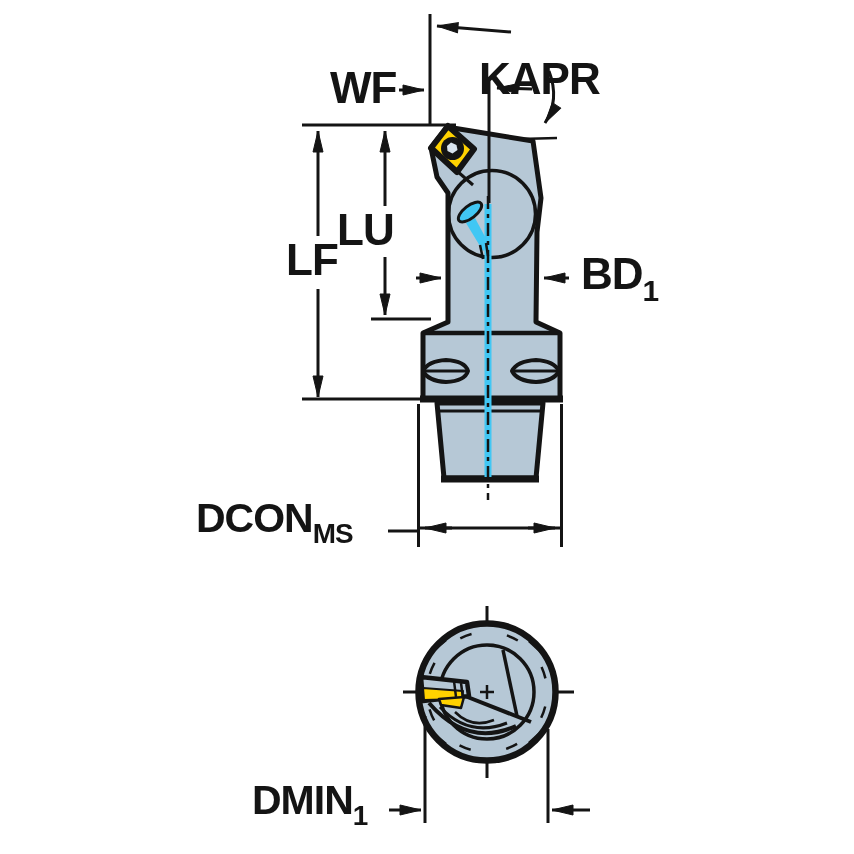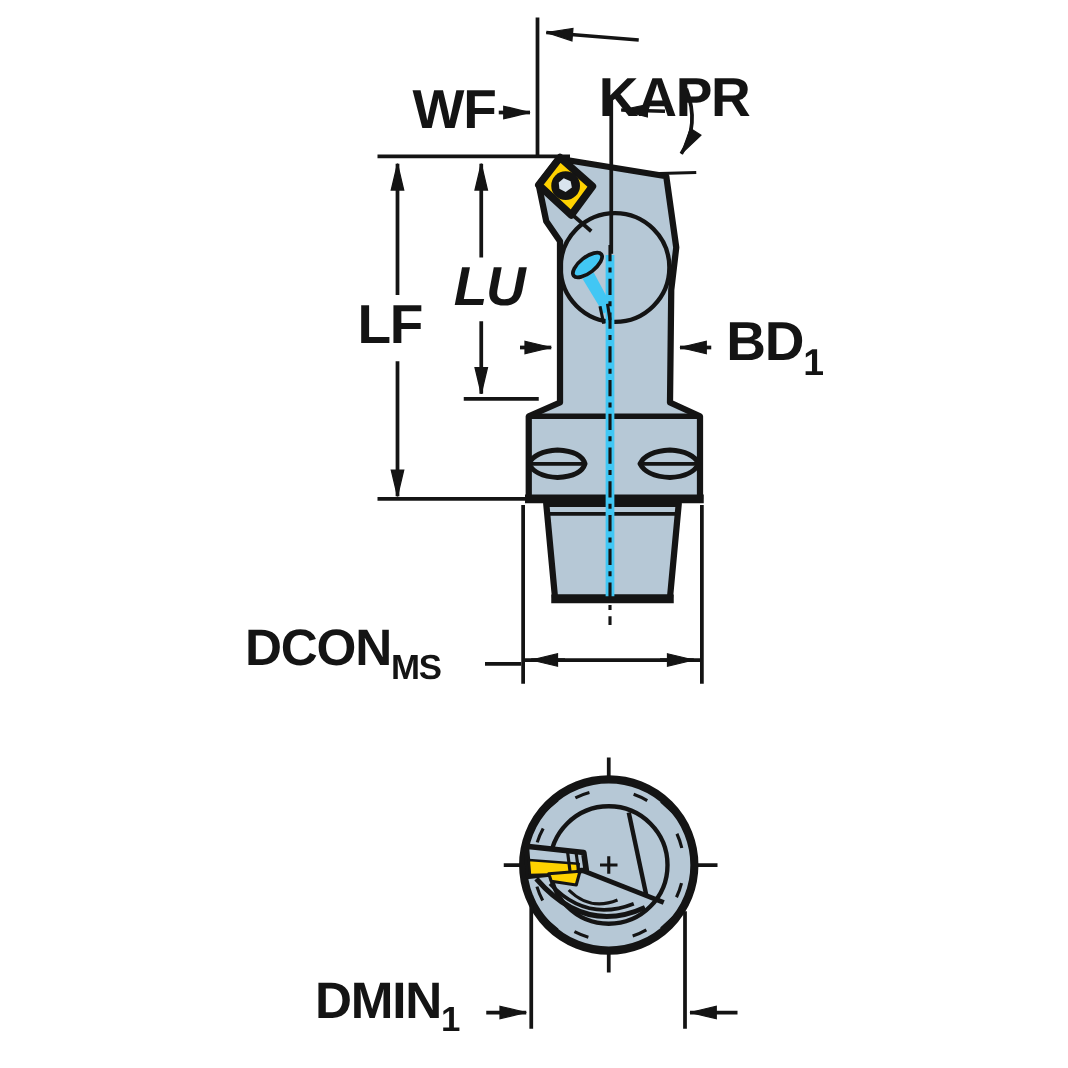--- a/index.html
+++ b/index.html
@@ -118,17 +118,17 @@
     <path d="M 425,716 L 425,823" stroke-width="3"></path>
     <path d="M 548,729 L 548,823" stroke-width="3"></path>
     <path d="M 389,810 L 421,810" stroke-width="3" marker-end="url(#ah)"></path>
     <path d="M 590,810 L 552,810" stroke-width="3" marker-end="url(#ah)"></path>
   </g>
 </svg>
 
 <div class="lbl" style="left:330px;top:66px;"><span>WF</span></div>
 <div class="lbl" style="left:479px;top:29px;margin-top:28px;"><span>KAPR</span></div>
 <div class="lbl" style="left:286px;top:238px;"><span>LF</span></div>
-<div class="lbl" style="left:363px;top:208px;font-style:italic;"><span>LU</span></div>
+<div class="lbl" style="left:337px;top:208px;"><span>LU</span></div>
 <div class="lbl" style="left:581px;top:252px;"><span>BD</span><span class="sub">1</span></div>
 <div class="lbl big" style="left:196px;top:498px;"><span>DCON</span><span class="sub">MS</span></div>
 <div class="lbl big" style="left:252px;top:780px;text-align:right;"><span>DMIN</span><span class="sub">1</span></div>
 
 </div>
 </body></html>

